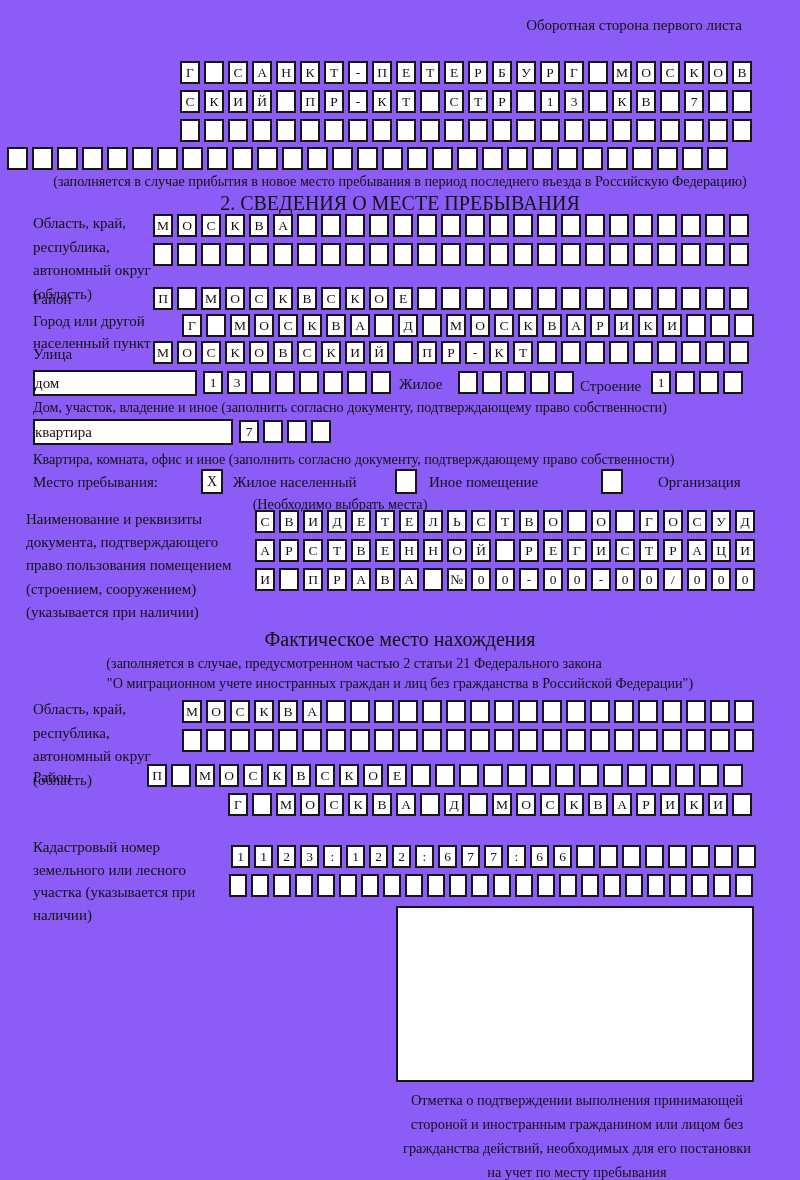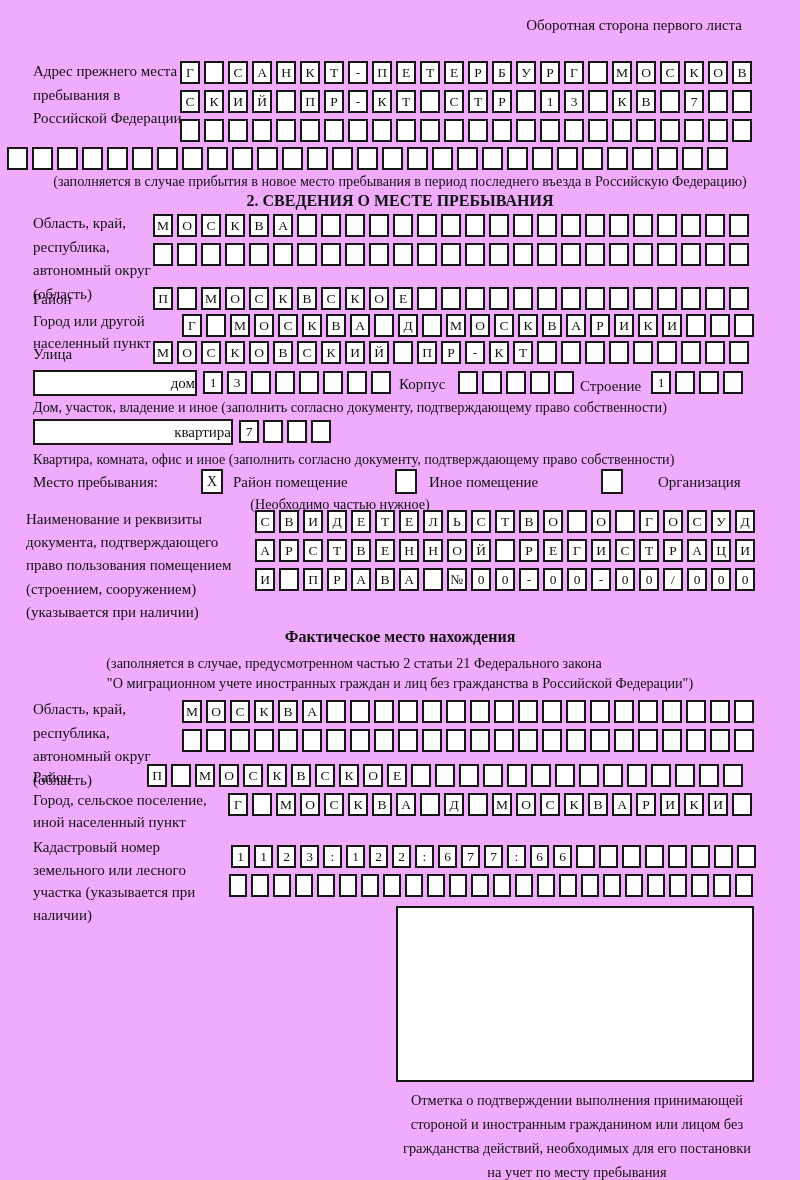--- a/index.html
+++ b/index.html
@@ -1,58 +1,57 @@
 <!DOCTYPE html>
 <html lang="ru"><head>
 <meta charset="utf-8">
 <style>
   html,body{margin:0;padding:0;background:#ffffff;}
   .page{
-    position:relative;width:800px;height:1180px;background:#f0abfc;
+    position:relative;width:800px;height:1180px;background:#8b5cf6;
     font-family:"Liberation Serif","DejaVu Serif",serif;color:#111;
     overflow:hidden;
   }
   .abs{position:absolute;}
   .hdr-note{font-size:15px;text-align:right;}
   .lbl{font-size:15px;line-height:23.5px;}
   .note{font-size:14.2px;}
   .center{text-align:center;}
-  .sec-title{font-size:16px;font-weight:bold;}
+  .sec-title{font-size:20px;font-weight:normal;}
   
   .boxrow{white-space:nowrap;height:24px;}
   .cbox{
     display:inline-block;box-sizing:border-box;
     width:20px;height:23px;border:2px solid #161616;margin-right:4px;
     text-align:center;font-size:13.5px;line-height:19px;vertical-align:top;
     background:#fff;
   }
   .p26 .cbox{width:21px;}
   .p23 .cbox{width:19px;}
   .p22 .cbox{width:18px;}
   
   .field-box{
     box-sizing:border-box;border:2px solid #161616;height:26px;
-    text-align:right;font-size:15px;line-height:22px;background:#fff;
+    text-align:left;font-size:15px;line-height:22px;background:#fff;
   }
   .chk{
     display:inline-block;box-sizing:border-box;width:22px;height:25px;
     border:2px solid #161616;text-align:center;font-size:14px;line-height:21px;
     vertical-align:top;background:#fff;
   }
   .stamp-box{box-sizing:border-box;border:2px solid #161616;background:#fff;}
   .cap{font-size:14.4px;line-height:24px;text-align:center;}
 </style>
 </head>
 <body>
 
 <div class="page">
 
   <div class="abs hdr-note" style="top:17px;right:58px;width:300px">Оборотная сторона первого листа</div>
 
-  <div class="abs lbl" style="left:33px;top:60px;width:152px">Адрес прежнего места пребывания в Российской Федерации</div>
   <div class="abs boxrow" style="left:180px;top:61px"><span class="cbox">Г</span><span class="cbox"></span><span class="cbox">С</span><span class="cbox">А</span><span class="cbox">Н</span><span class="cbox">К</span><span class="cbox">Т</span><span class="cbox">-</span><span class="cbox">П</span><span class="cbox">Е</span><span class="cbox">Т</span><span class="cbox">Е</span><span class="cbox">Р</span><span class="cbox">Б</span><span class="cbox">У</span><span class="cbox">Р</span><span class="cbox">Г</span><span class="cbox"></span><span class="cbox">М</span><span class="cbox">О</span><span class="cbox">С</span><span class="cbox">К</span><span class="cbox">О</span><span class="cbox">В</span></div>
   <div class="abs boxrow" style="left:180px;top:90px"><span class="cbox">С</span><span class="cbox">К</span><span class="cbox">И</span><span class="cbox">Й</span><span class="cbox"></span><span class="cbox">П</span><span class="cbox">Р</span><span class="cbox">-</span><span class="cbox">К</span><span class="cbox">Т</span><span class="cbox"></span><span class="cbox">С</span><span class="cbox">Т</span><span class="cbox">Р</span><span class="cbox"></span><span class="cbox">1</span><span class="cbox">3</span><span class="cbox"></span><span class="cbox">К</span><span class="cbox">В</span><span class="cbox"></span><span class="cbox">7</span><span class="cbox"></span><span class="cbox"></span></div>
   <div class="abs boxrow" style="left:180px;top:119px"><span class="cbox"></span><span class="cbox"></span><span class="cbox"></span><span class="cbox"></span><span class="cbox"></span><span class="cbox"></span><span class="cbox"></span><span class="cbox"></span><span class="cbox"></span><span class="cbox"></span><span class="cbox"></span><span class="cbox"></span><span class="cbox"></span><span class="cbox"></span><span class="cbox"></span><span class="cbox"></span><span class="cbox"></span><span class="cbox"></span><span class="cbox"></span><span class="cbox"></span><span class="cbox"></span><span class="cbox"></span><span class="cbox"></span><span class="cbox"></span></div>
   <div class="abs boxrow p26" style="left:7px;top:147px"><span class="cbox"></span><span class="cbox"></span><span class="cbox"></span><span class="cbox"></span><span class="cbox"></span><span class="cbox"></span><span class="cbox"></span><span class="cbox"></span><span class="cbox"></span><span class="cbox"></span><span class="cbox"></span><span class="cbox"></span><span class="cbox"></span><span class="cbox"></span><span class="cbox"></span><span class="cbox"></span><span class="cbox"></span><span class="cbox"></span><span class="cbox"></span><span class="cbox"></span><span class="cbox"></span><span class="cbox"></span><span class="cbox"></span><span class="cbox"></span><span class="cbox"></span><span class="cbox"></span><span class="cbox"></span><span class="cbox"></span><span class="cbox"></span></div>
   <div class="abs note center" style="left:0;top:173px;width:800px">(заполняется в случае прибытия в новое место пребывания в период последнего въезда в Российскую Федерацию)</div>
 
   <div class="abs sec-title center" style="left:0;top:192px;width:800px">2. СВЕДЕНИЯ О МЕСТЕ ПРЕБЫВАНИЯ</div>
 
   <div class="abs lbl" style="left:33px;top:212px;width:118px">Область, край, республика, автономный округ (область)</div>
   <div class="abs boxrow" style="left:153px;top:214px"><span class="cbox">М</span><span class="cbox">О</span><span class="cbox">С</span><span class="cbox">К</span><span class="cbox">В</span><span class="cbox">А</span><span class="cbox"></span><span class="cbox"></span><span class="cbox"></span><span class="cbox"></span><span class="cbox"></span><span class="cbox"></span><span class="cbox"></span><span class="cbox"></span><span class="cbox"></span><span class="cbox"></span><span class="cbox"></span><span class="cbox"></span><span class="cbox"></span><span class="cbox"></span><span class="cbox"></span><span class="cbox"></span><span class="cbox"></span><span class="cbox"></span><span class="cbox"></span></div>
@@ -62,56 +61,55 @@
   <div class="abs boxrow" style="left:153px;top:287px"><span class="cbox">П</span><span class="cbox"></span><span class="cbox">М</span><span class="cbox">О</span><span class="cbox">С</span><span class="cbox">К</span><span class="cbox">В</span><span class="cbox">С</span><span class="cbox">К</span><span class="cbox">О</span><span class="cbox">Е</span><span class="cbox"></span><span class="cbox"></span><span class="cbox"></span><span class="cbox"></span><span class="cbox"></span><span class="cbox"></span><span class="cbox"></span><span class="cbox"></span><span class="cbox"></span><span class="cbox"></span><span class="cbox"></span><span class="cbox"></span><span class="cbox"></span><span class="cbox"></span></div>
 
   <div class="abs lbl" style="left:33px;top:311px;width:148px;line-height:21.5px">Город или другой населенный пункт</div>
   <div class="abs boxrow" style="left:182px;top:314px"><span class="cbox">Г</span><span class="cbox"></span><span class="cbox">М</span><span class="cbox">О</span><span class="cbox">С</span><span class="cbox">К</span><span class="cbox">В</span><span class="cbox">А</span><span class="cbox"></span><span class="cbox">Д</span><span class="cbox"></span><span class="cbox">М</span><span class="cbox">О</span><span class="cbox">С</span><span class="cbox">К</span><span class="cbox">В</span><span class="cbox">А</span><span class="cbox">Р</span><span class="cbox">И</span><span class="cbox">К</span><span class="cbox">И</span><span class="cbox"></span><span class="cbox"></span><span class="cbox"></span></div>
 
   <div class="abs lbl" style="left:33px;top:343px;width:110px">Улица</div>
   <div class="abs boxrow" style="left:153px;top:341px"><span class="cbox">М</span><span class="cbox">О</span><span class="cbox">С</span><span class="cbox">К</span><span class="cbox">О</span><span class="cbox">В</span><span class="cbox">С</span><span class="cbox">К</span><span class="cbox">И</span><span class="cbox">Й</span><span class="cbox"></span><span class="cbox">П</span><span class="cbox">Р</span><span class="cbox">-</span><span class="cbox">К</span><span class="cbox">Т</span><span class="cbox"></span><span class="cbox"></span><span class="cbox"></span><span class="cbox"></span><span class="cbox"></span><span class="cbox"></span><span class="cbox"></span><span class="cbox"></span><span class="cbox"></span></div>
 
   <div class="abs field-box" style="left:33px;top:370px;width:164px">дом</div>
   <div class="abs boxrow" style="left:203px;top:371px"><span class="cbox">1</span><span class="cbox">3</span><span class="cbox"></span><span class="cbox"></span><span class="cbox"></span><span class="cbox"></span><span class="cbox"></span><span class="cbox"></span></div>
-  <div class="abs lbl" style="left:399px;top:373px">Корпус</div>
+  <div class="abs lbl" style="left:399px;top:373px">Жилое</div>
   <div class="abs boxrow" style="left:458px;top:371px"><span class="cbox"></span><span class="cbox"></span><span class="cbox"></span><span class="cbox"></span><span class="cbox"></span></div>
   <div class="abs lbl" style="left:580px;top:375px">Строение</div>
   <div class="abs boxrow" style="left:651px;top:371px"><span class="cbox">1</span><span class="cbox"></span><span class="cbox"></span><span class="cbox"></span></div>
   <div class="abs field-box" style="left:33px;top:419px;width:200px">квартира</div>
 
   <div class="abs note" style="left:33px;top:399px;width:760px">Дом, участок, владение и иное (заполнить согласно документу, подтверждающему право собственности)</div>
   <div class="abs boxrow" style="left:239px;top:420px"><span class="cbox">7</span><span class="cbox"></span><span class="cbox"></span><span class="cbox"></span></div>
   <div class="abs note" style="left:33px;top:451px;width:760px">Квартира, комната, офис и иное (заполнить согласно документу, подтверждающему право собственности)</div>
 
   <div class="abs lbl" style="left:33px;top:471px">Место пребывания:</div>
   <span class="abs chk" style="left:201px;top:469px">X</span>
-  <div class="abs lbl" style="left:233px;top:471px">Район помещение</div>
+  <div class="abs lbl" style="left:233px;top:471px">Жилое населенный</div>
   <span class="abs chk" style="left:395px;top:469px"></span>
   <div class="abs lbl" style="left:429px;top:471px">Иное помещение</div>
   <span class="abs chk" style="left:601px;top:469px"></span>
   <div class="abs lbl" style="left:658px;top:471px">Организация</div>
-  <div class="abs note center" style="left:190px;top:496px;width:300px">(Необходимо частью нужное)</div>
+  <div class="abs note center" style="left:190px;top:496px;width:300px">(Необходимо выбрать места)</div>
 
   <div class="abs lbl" style="left:26px;top:508px;width:215px;line-height:23.2px">Наименование и реквизиты документа, подтверждающего право пользования помещением (строением, сооружением) (указывается при наличии)</div>
   <div class="abs boxrow" style="left:255px;top:510px"><span class="cbox">С</span><span class="cbox">В</span><span class="cbox">И</span><span class="cbox">Д</span><span class="cbox">Е</span><span class="cbox">Т</span><span class="cbox">Е</span><span class="cbox">Л</span><span class="cbox">Ь</span><span class="cbox">С</span><span class="cbox">Т</span><span class="cbox">В</span><span class="cbox">О</span><span class="cbox"></span><span class="cbox">О</span><span class="cbox"></span><span class="cbox">Г</span><span class="cbox">О</span><span class="cbox">С</span><span class="cbox">У</span><span class="cbox">Д</span></div>
   <div class="abs boxrow" style="left:255px;top:539px"><span class="cbox">А</span><span class="cbox">Р</span><span class="cbox">С</span><span class="cbox">Т</span><span class="cbox">В</span><span class="cbox">Е</span><span class="cbox">Н</span><span class="cbox">Н</span><span class="cbox">О</span><span class="cbox">Й</span><span class="cbox"></span><span class="cbox">Р</span><span class="cbox">Е</span><span class="cbox">Г</span><span class="cbox">И</span><span class="cbox">С</span><span class="cbox">Т</span><span class="cbox">Р</span><span class="cbox">А</span><span class="cbox">Ц</span><span class="cbox">И</span></div>
   <div class="abs boxrow" style="left:255px;top:568px"><span class="cbox">И</span><span class="cbox"></span><span class="cbox">П</span><span class="cbox">Р</span><span class="cbox">А</span><span class="cbox">В</span><span class="cbox">А</span><span class="cbox"></span><span class="cbox">№</span><span class="cbox">0</span><span class="cbox">0</span><span class="cbox">-</span><span class="cbox">0</span><span class="cbox">0</span><span class="cbox">-</span><span class="cbox">0</span><span class="cbox">0</span><span class="cbox">/</span><span class="cbox">0</span><span class="cbox">0</span><span class="cbox">0</span></div>
 
   <div class="abs sec-title center" style="left:0;top:628px;width:800px">Фактическое место нахождения</div>
   <div class="abs note center" style="left:0;top:655px;width:708px">(заполняется в случае, предусмотренном частью 2 статьи 21 Федерального закона</div>
   <div class="abs note center" style="left:0;top:675px;width:800px">"О миграционном учете иностранных граждан и лиц без гражданства в Российской Федерации")</div>
 
   <div class="abs lbl" style="left:33px;top:698px;width:142px">Область, край, республика, автономный округ (область)</div>
   <div class="abs boxrow" style="left:182px;top:700px"><span class="cbox">М</span><span class="cbox">О</span><span class="cbox">С</span><span class="cbox">К</span><span class="cbox">В</span><span class="cbox">А</span><span class="cbox"></span><span class="cbox"></span><span class="cbox"></span><span class="cbox"></span><span class="cbox"></span><span class="cbox"></span><span class="cbox"></span><span class="cbox"></span><span class="cbox"></span><span class="cbox"></span><span class="cbox"></span><span class="cbox"></span><span class="cbox"></span><span class="cbox"></span><span class="cbox"></span><span class="cbox"></span><span class="cbox"></span><span class="cbox"></span></div>
   <div class="abs boxrow" style="left:182px;top:729px"><span class="cbox"></span><span class="cbox"></span><span class="cbox"></span><span class="cbox"></span><span class="cbox"></span><span class="cbox"></span><span class="cbox"></span><span class="cbox"></span><span class="cbox"></span><span class="cbox"></span><span class="cbox"></span><span class="cbox"></span><span class="cbox"></span><span class="cbox"></span><span class="cbox"></span><span class="cbox"></span><span class="cbox"></span><span class="cbox"></span><span class="cbox"></span><span class="cbox"></span><span class="cbox"></span><span class="cbox"></span><span class="cbox"></span><span class="cbox"></span></div>
 
   <div class="abs lbl" style="left:33px;top:766px;width:110px">Район</div>
   <div class="abs boxrow" style="left:147px;top:764px"><span class="cbox">П</span><span class="cbox"></span><span class="cbox">М</span><span class="cbox">О</span><span class="cbox">С</span><span class="cbox">К</span><span class="cbox">В</span><span class="cbox">С</span><span class="cbox">К</span><span class="cbox">О</span><span class="cbox">Е</span><span class="cbox"></span><span class="cbox"></span><span class="cbox"></span><span class="cbox"></span><span class="cbox"></span><span class="cbox"></span><span class="cbox"></span><span class="cbox"></span><span class="cbox"></span><span class="cbox"></span><span class="cbox"></span><span class="cbox"></span><span class="cbox"></span><span class="cbox"></span></div>
 
-  <div class="abs lbl" style="left:33px;top:790px;width:195px;line-height:21.5px">Город, сельское поселение, иной населенный пункт</div>
   <div class="abs boxrow" style="left:228px;top:793px"><span class="cbox">Г</span><span class="cbox"></span><span class="cbox">М</span><span class="cbox">О</span><span class="cbox">С</span><span class="cbox">К</span><span class="cbox">В</span><span class="cbox">А</span><span class="cbox"></span><span class="cbox">Д</span><span class="cbox"></span><span class="cbox">М</span><span class="cbox">О</span><span class="cbox">С</span><span class="cbox">К</span><span class="cbox">В</span><span class="cbox">А</span><span class="cbox">Р</span><span class="cbox">И</span><span class="cbox">К</span><span class="cbox">И</span><span class="cbox"></span></div>
 
   <div class="abs lbl" style="left:33px;top:836px;width:175px;line-height:22.5px">Кадастровый номер земельного или лесного участка (указывается при наличии)</div>
   <div class="abs boxrow p23" style="left:231px;top:845px"><span class="cbox">1</span><span class="cbox">1</span><span class="cbox">2</span><span class="cbox">3</span><span class="cbox">:</span><span class="cbox">1</span><span class="cbox">2</span><span class="cbox">2</span><span class="cbox">:</span><span class="cbox">6</span><span class="cbox">7</span><span class="cbox">7</span><span class="cbox">:</span><span class="cbox">6</span><span class="cbox">6</span><span class="cbox"></span><span class="cbox"></span><span class="cbox"></span><span class="cbox"></span><span class="cbox"></span><span class="cbox"></span><span class="cbox"></span><span class="cbox"></span></div>
   <div class="abs boxrow p22" style="left:229px;top:874px"><span class="cbox"></span><span class="cbox"></span><span class="cbox"></span><span class="cbox"></span><span class="cbox"></span><span class="cbox"></span><span class="cbox"></span><span class="cbox"></span><span class="cbox"></span><span class="cbox"></span><span class="cbox"></span><span class="cbox"></span><span class="cbox"></span><span class="cbox"></span><span class="cbox"></span><span class="cbox"></span><span class="cbox"></span><span class="cbox"></span><span class="cbox"></span><span class="cbox"></span><span class="cbox"></span><span class="cbox"></span><span class="cbox"></span><span class="cbox"></span></div>
 
   <div class="abs stamp-box" style="left:396px;top:906px;width:358px;height:176px"></div>
   <div class="abs cap" style="left:396px;top:1088px;width:362px">Отметка о подтверждении выполнения принимающей стороной и иностранным гражданином или лицом без гражданства действий, необходимых для его постановки на учет по месту пребывания</div>
 
 </div>

